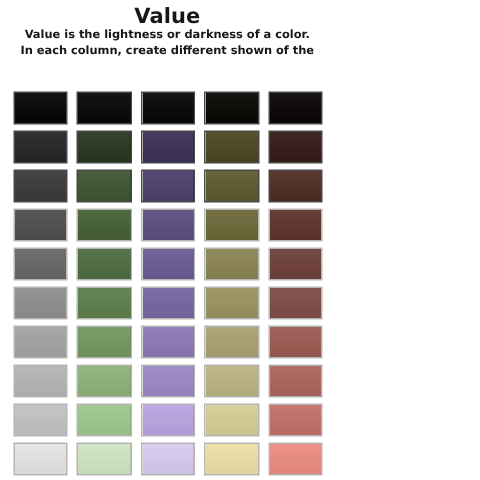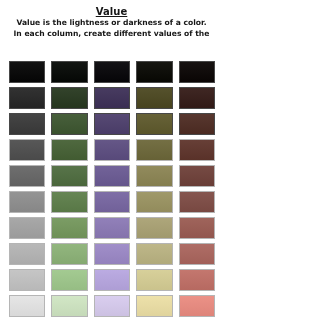--- a/index.html
+++ b/index.html
@@ -21,27 +21,26 @@
     background: #ffffff;
     box-sizing: border-box;
   }
 
   
   .header {
     padding: 6px 6px 0 6px;
     text-align: center;
   }
   .title {
-    font-size: 10px;
+    font-size: 14px;
     font-weight: 700;
     color: #171717;
     letter-spacing: 0.05px;
     line-height: 11px;
     margin: 0 0 1px 0;
-    text-decoration: underline;
   }
   .subtitle {
     font-size: 7.6px;
     font-weight: 700;
     color: #171717;
     line-height: 10.6px;
     margin: 0;
     padding: 0 4px;
   }
   .subtitle .ln {
@@ -84,21 +83,21 @@
 </style>
 </head>
 <body>
 
 <div class="page">
 
   <div class="header">
     <div class="title">Value</div>
     <div class="subtitle">
       <span class="ln">Value is the lightness or darkness of a color.</span>
-      <span class="ln">In each column, create different values of the</span>
+      <span class="ln">In each column, create different shown of the</span>
     </div>
   </div>
 
   <div class="grid" id="swatch-grid">
       <div class="swatch dark" style="background-color: rgb(5, 5, 5);"></div>
       <div class="swatch dark" style="background-color: rgb(5, 8, 5);"></div>
       <div class="swatch dark" style="background-color: rgb(6, 5, 8);"></div>
       <div class="swatch dark" style="background-color: rgb(8, 8, 3);"></div>
       <div class="swatch dark" style="background-color: rgb(10, 5, 4);"></div>
       <div class="swatch dark" style="background-color: rgb(38, 38, 38);"></div>

